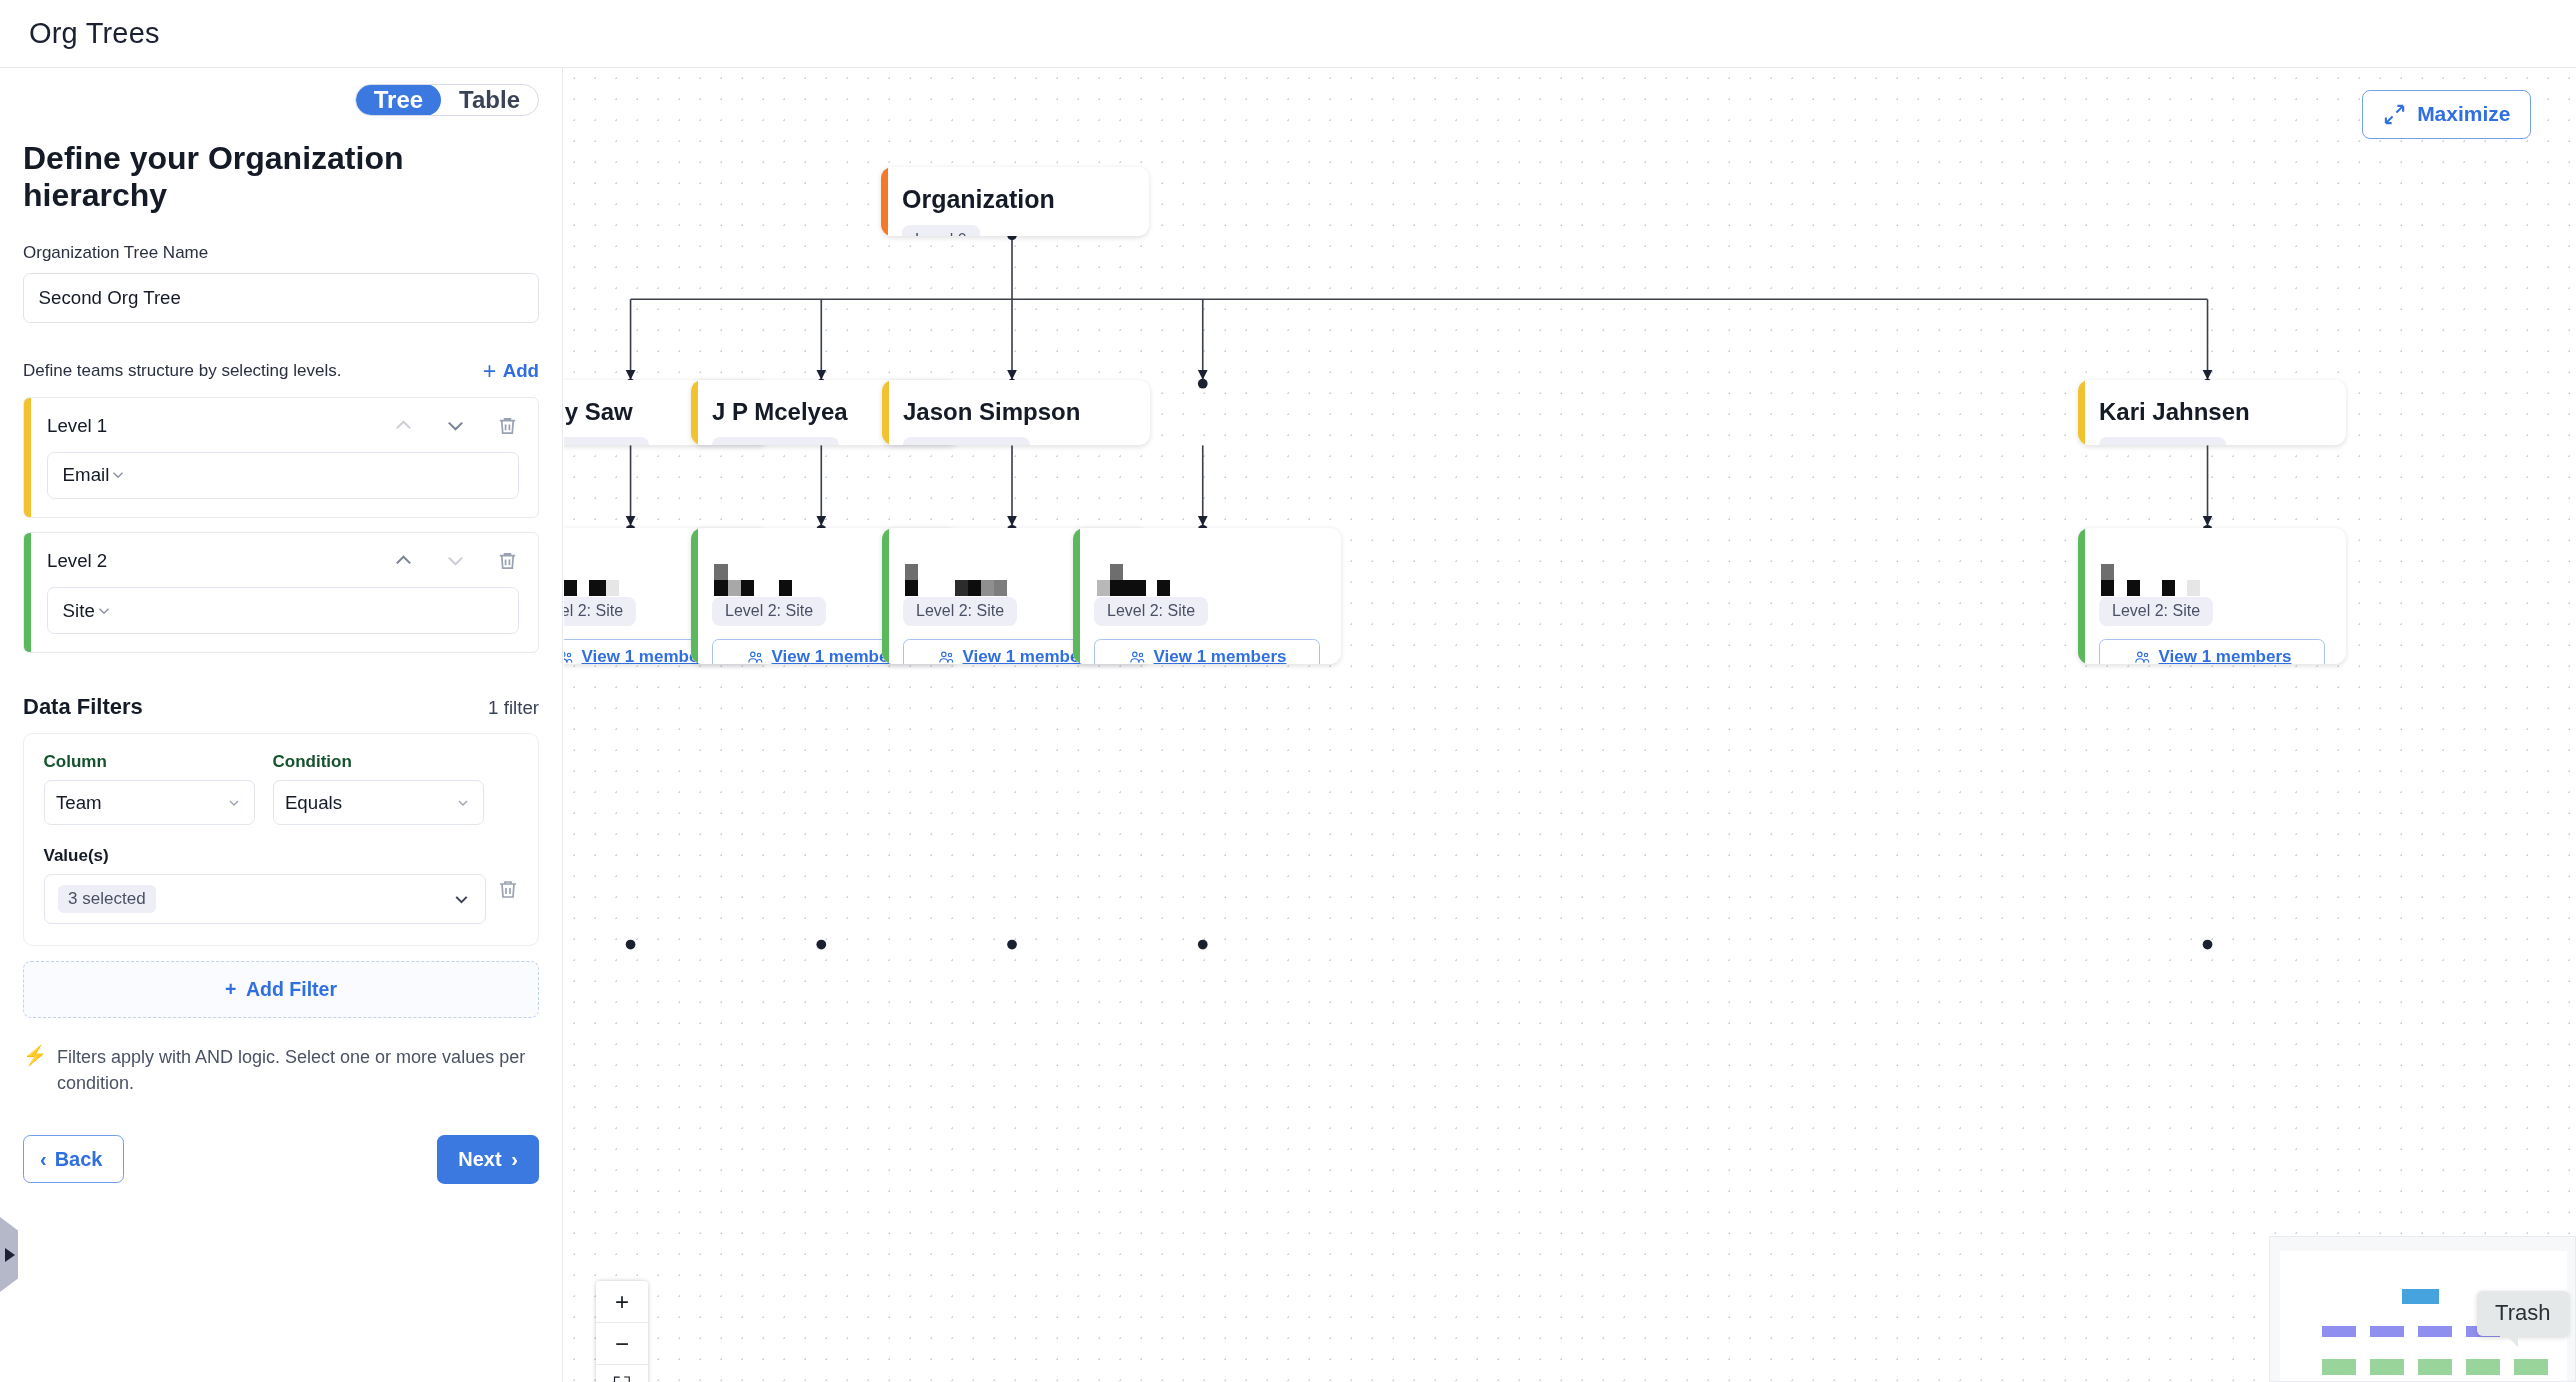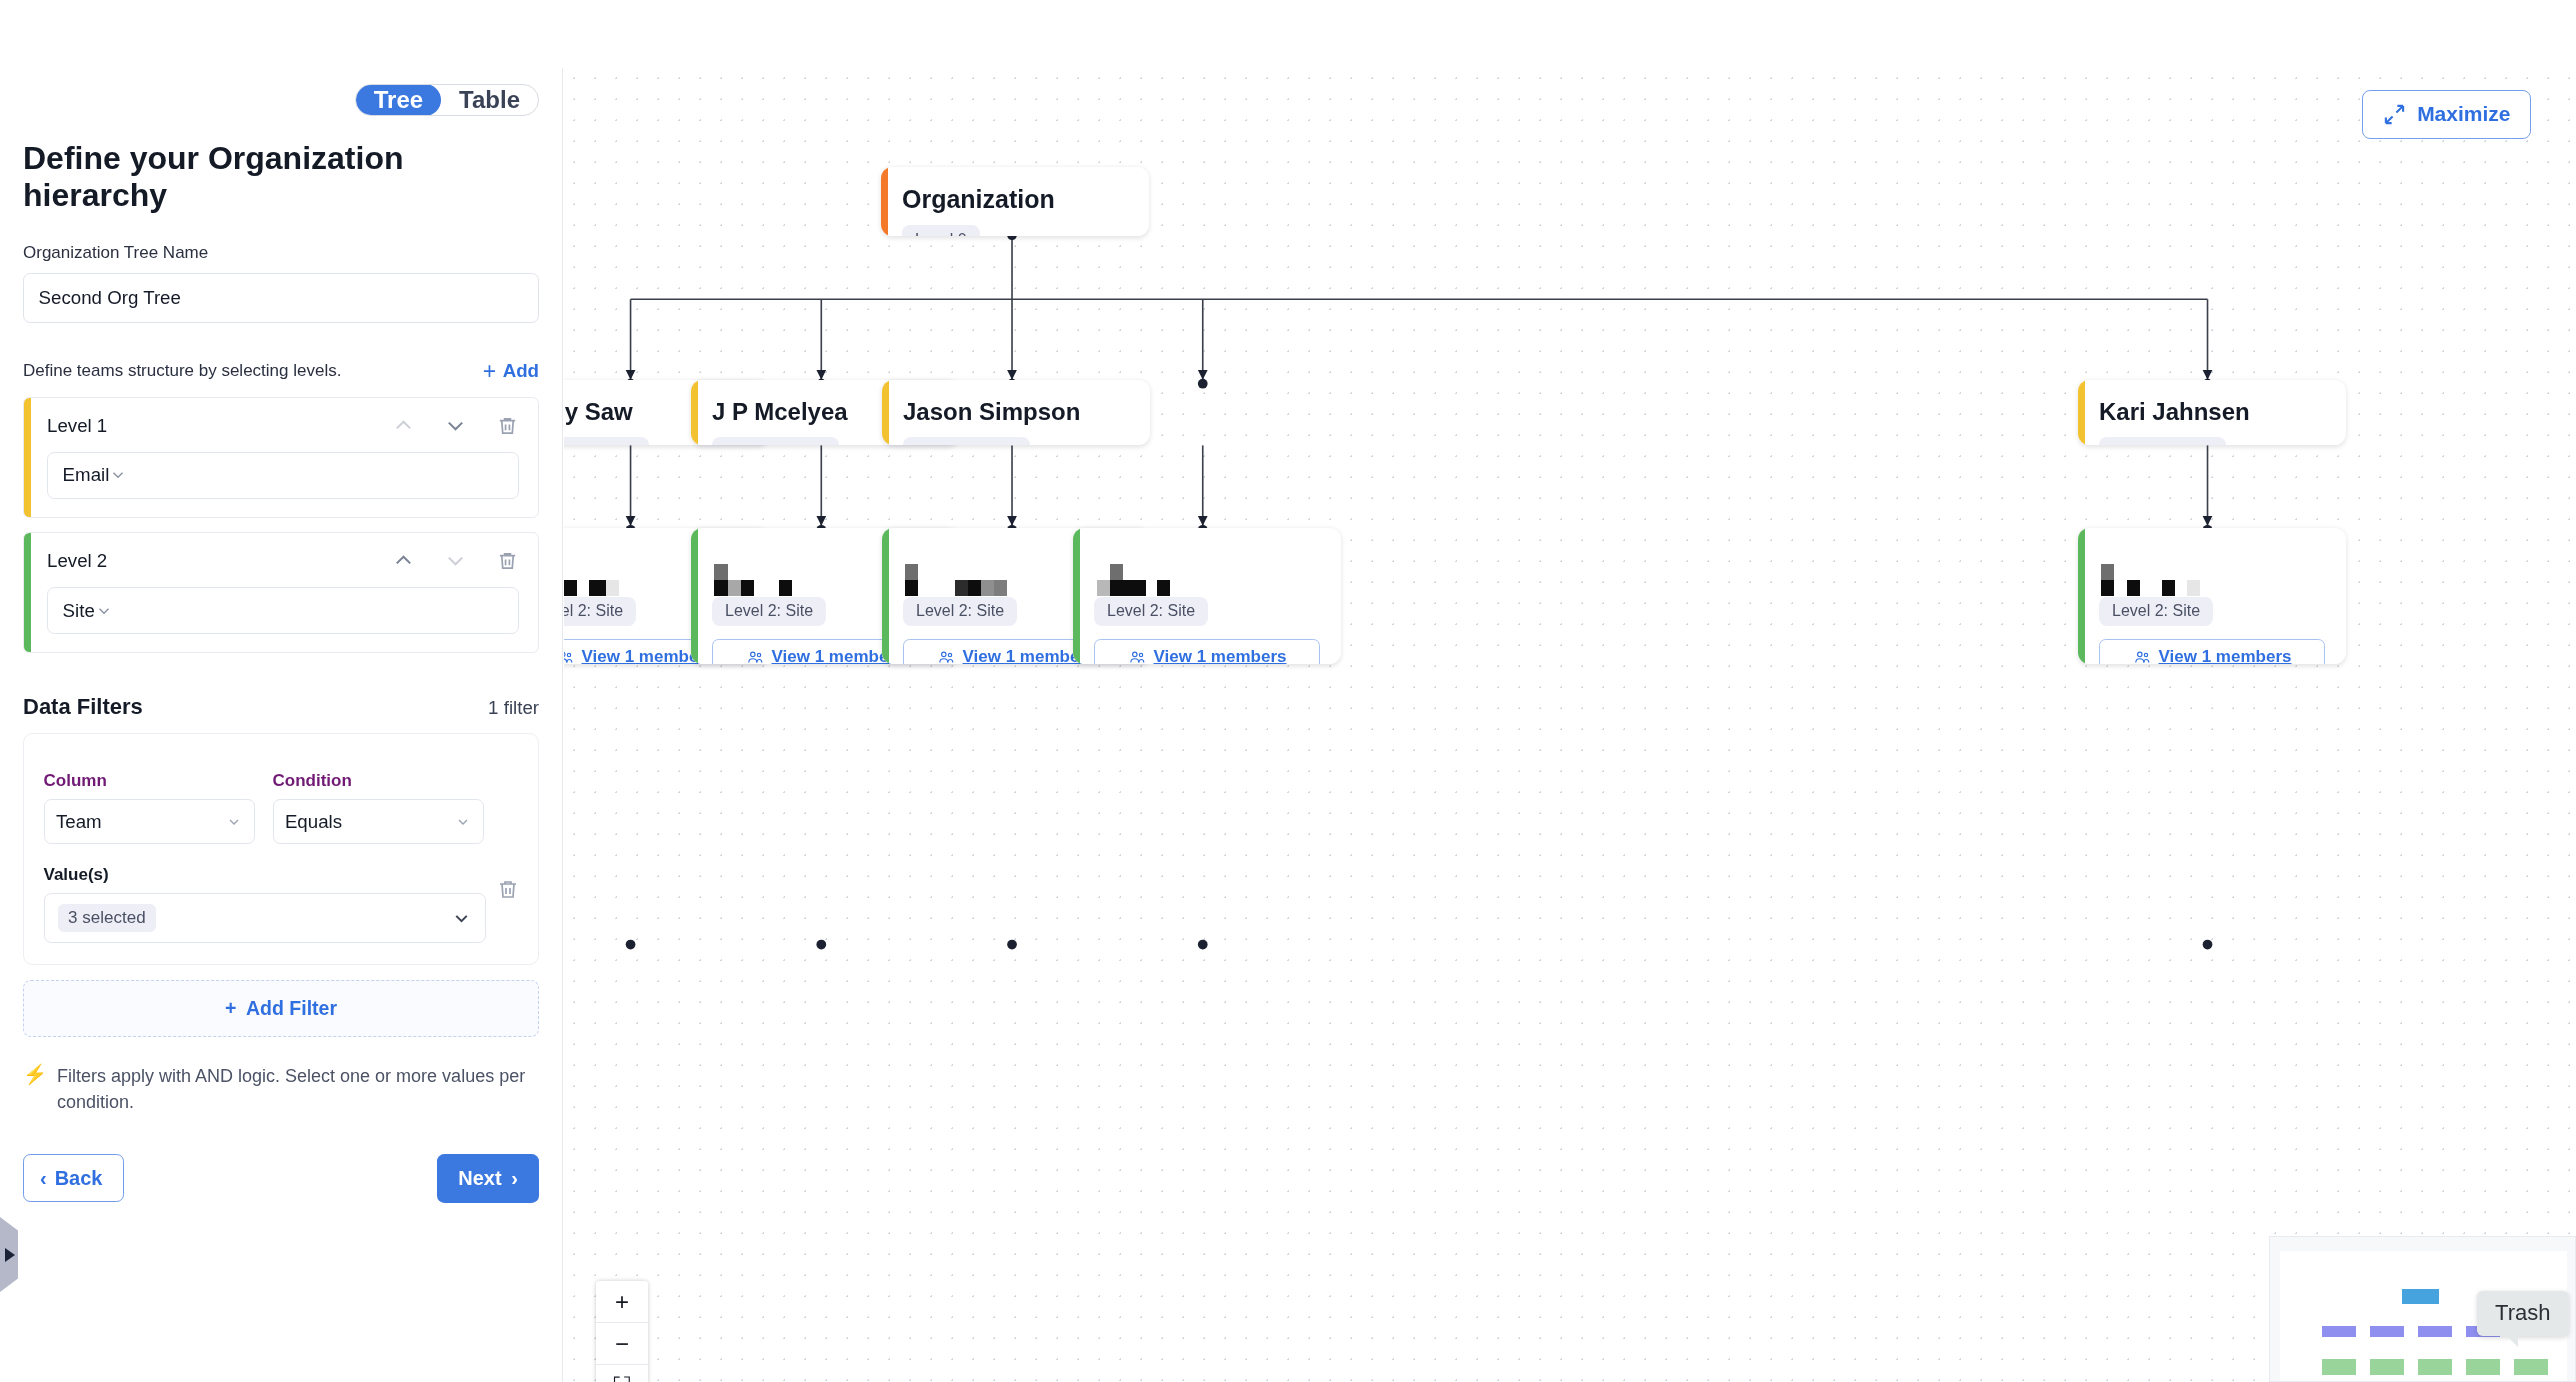--- a/index.html
+++ b/index.html
@@ -92,21 +92,21 @@
   }
   .filters-title { font-size: 22px; font-weight: bold; color: #141a26; }
   .filters-count { font-size: 18.7px; color: #3a4256; }
 
   .filter-card {
     margin-top: 13px; border: 0.8px solid #eceef3; border-radius: 9.7px;
     background: #fff; padding: 18px 19.5px 21px 19.5px; position: relative;
   }
   .filter-grid { display: flex; gap: 18px; }
   .filter-col { width: 211px; }
-  .small-label { font-size: 17px; font-weight: bold; color: #701a75; margin-top: 19px; }
+  .small-label { font-size: 17px; font-weight: bold; color: #14532d; }
   .mini-select {
     margin-top: 8px; height: 45px; border: 0.8px solid #e1e5ec;
     border-radius: 7.3px; display: flex; align-items: center;
     justify-content: space-between; padding: 0 11.4px;
     font-size: 18.7px; color: #141a26; cursor: pointer; background: #fff;
   }
   .values-label { font-size: 17px; font-weight: bold; color: #141a26; margin-top: 21px; }
   .values-select {
     margin-top: 8px; height: 50px; width: 442px;
     border: 0.8px solid #e1e5ec; border-radius: 7.3px;
@@ -239,20 +239,23 @@
     content:""; position:absolute; left: 28px; bottom: -11.4px;
     border-left: 13px solid transparent; border-right: 0 solid transparent;
     border-top: 13px solid #e4e8e8;
   }
 </style>
 </head>
 <body>
 
 <div id="app">
 
+  <div class="topbar">
+    <div class="topbar-title">Org Trees</div>
+  </div>
 
   <div class="sidebar">
 
     <div class="seg-wrap">
       <div class="segmented">
         <button class="seg-btn active">Tree</button>
         <button class="seg-btn">Table</button>
       </div>
     </div>
 

